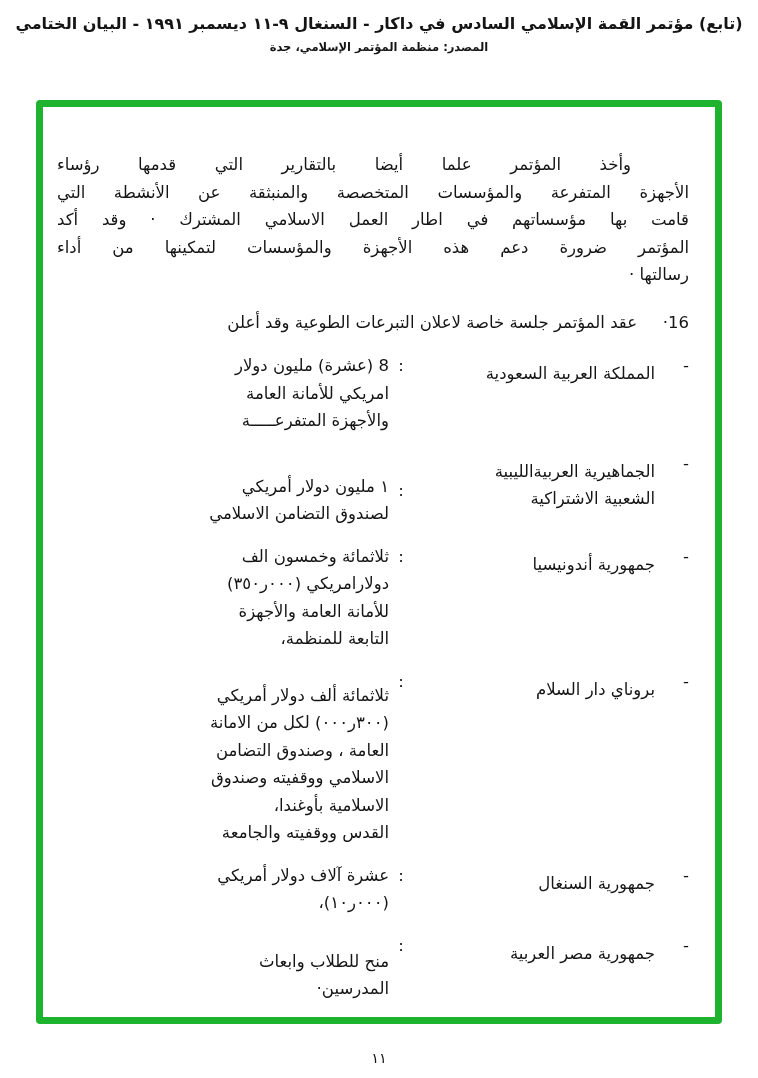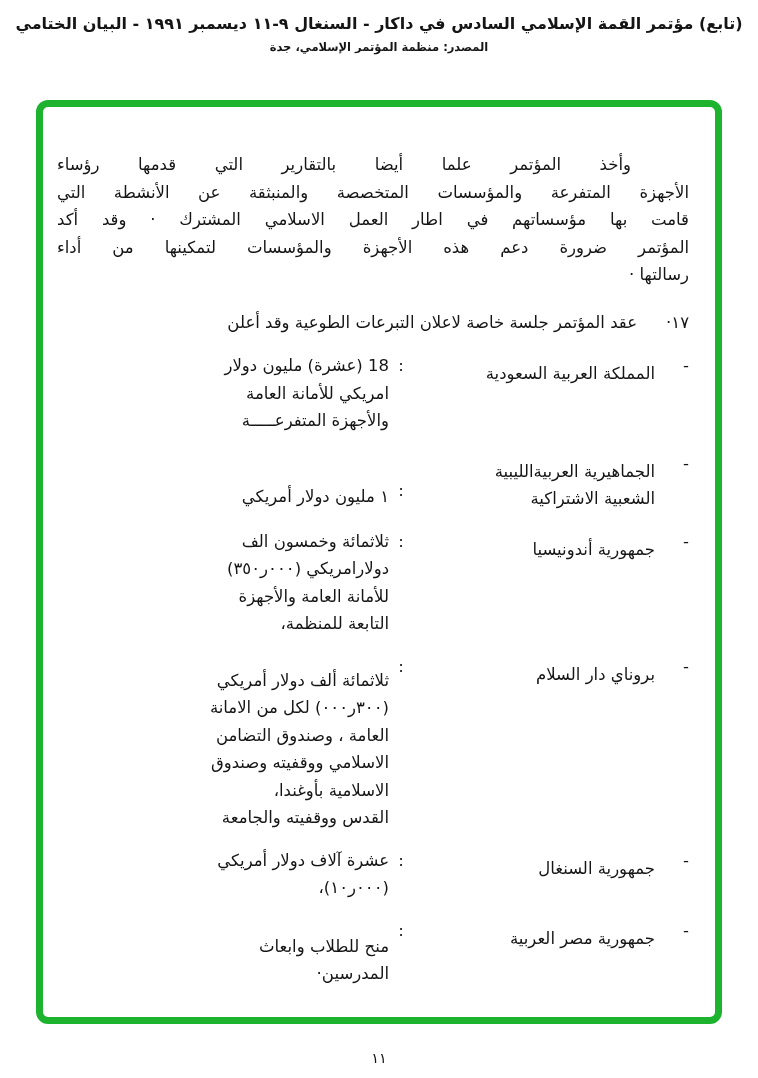--- a/index.html
+++ b/index.html
@@ -21,21 +21,21 @@
   .doc-source {
     margin-top: 7px;
     font-size: 11.5px;
     font-weight: bold;
   }
   .green-box {
     position: absolute;
     left: 36px; top: 100px;
     width: 686px; height: 924px;
     border: 7px solid #1db32e;
-    border-radius: 12px;
+    border-radius: 4px;
     box-sizing: border-box;
   }
   .box-content {
     direction: rtl;
     padding: 44px 26px 0 14px;
     font-size: 16.5px;
     line-height: 27.5px;
   }
   .para .t-line { text-align: justify; text-align-last: justify; }
   .para .t-line:last-child { text-align-last: right; }
@@ -72,49 +72,50 @@
 
     <div class="para para1">
         <div class="t-line">وأخذ المؤتمر علما أيضا بالتقارير التي قدمها رؤساء</div>
         <div class="t-line">الأجهزة المتفرعة والمؤسسات المتخصصة والمنبثقة عن الأنشطة التي</div>
         <div class="t-line">قامت بها مؤسساتهم في اطار العمل الاسلامي المشترك · وقد أكد</div>
         <div class="t-line">المؤتمر ضرورة دعم هذه الأجهزة والمؤسسات لتمكينها من أداء</div>
         <div class="t-line">رسالتها ·</div>
       </div>
 
     <div class="item17">
-      <div class="item17-marker">١٧·</div>
+      <div class="item17-marker">16·</div>
       <div class="item17-text para">
           <div class="t-line">عقد المؤتمر جلسة خاصة لاعلان التبرعات الطوعية وقد أعلن</div>
         </div>
     </div>
 
     <div class="donations">
   <div class="entry">
     <div class="col-dash">-</div>
     <div class="col-country">
             <div class="t-line">المملكة العربية السعودية</div>
           </div>
     <div class="col-colon" style="margin-top: 0px;">:</div>
     <div class="col-amount" style="margin-top: 0px;">
-            <div class="t-line">18 (عشرة) مليون دولار</div>
+            <div class="t-line">8 (عشرة) مليون دولار</div>
             <div class="t-line">امريكي للأمانة العامة</div>
             <div class="t-line">والأجهزة المتفرعـــــة</div>
           </div>
   </div>
 
   <div class="entry">
     <div class="col-dash">-</div>
     <div class="col-country">
             <div class="t-line">الجماهيرية العربيةالليبية</div>
             <div class="t-line">الشعبية الاشتراكية</div>
           </div>
     <div class="col-colon" style="margin-top: 27.5px;">:</div>
-    <div class="col-amount" style="margin-top: 33px;">
+    <div class="col-amount" style="margin-top: 23px;">
             <div class="t-line">١ مليون دولار أمريكي</div>
+            <div class="t-line">لصندوق التضامن الاسلامي</div>
           </div>
   </div>
 
   <div class="entry">
     <div class="col-dash">-</div>
     <div class="col-country">
             <div class="t-line">جمهورية أندونيسيا</div>
           </div>
     <div class="col-colon" style="margin-top: 0px;">:</div>
     <div class="col-amount" style="margin-top: 0px;">

